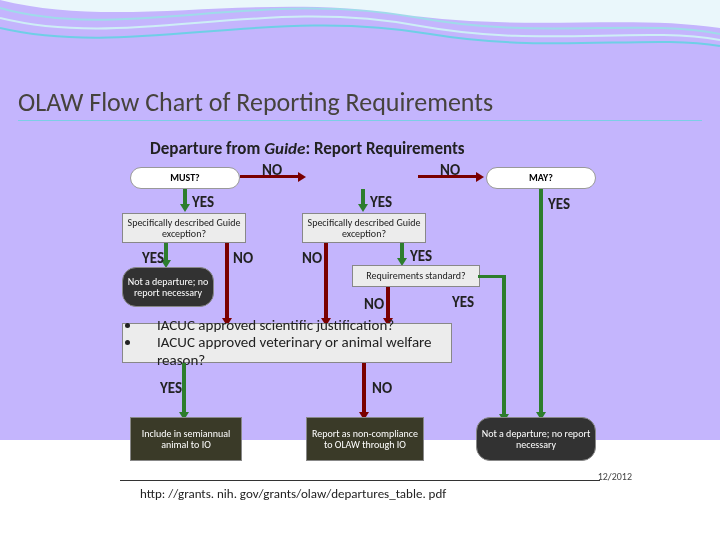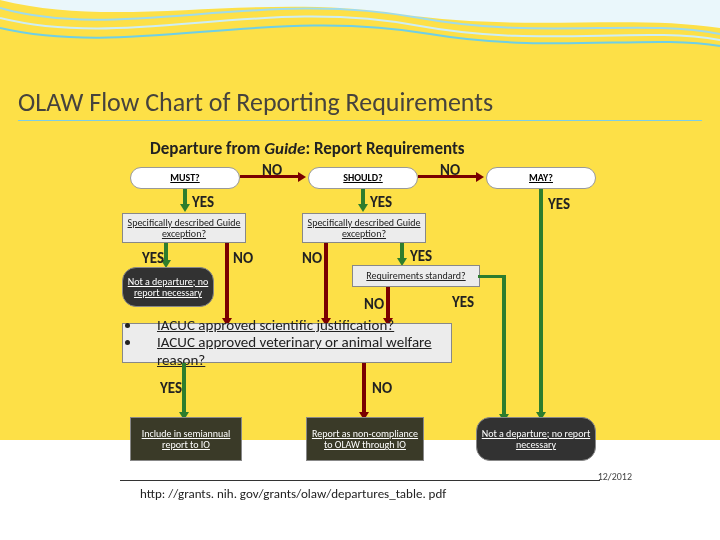--- a/index.html
+++ b/index.html
@@ -1,26 +1,26 @@
 <!DOCTYPE html>
 <html><head>
 <meta charset="utf-8">
 <style>
   * { box-sizing: border-box; margin: 0; padding: 0; }
   html, body { width: 720px; height: 540px; font-family: Calibri, Arial, sans-serif; background: #fff; overflow: hidden; }
-  .slide { position: relative; width: 720px; height: 440px; background: #fde047; }
+  .slide { position: relative; width: 720px; height: 440px; background: #c4b5fd; }
   .wave-deco { position: absolute; top: 0; left: 0; width: 720px; height: 70px; pointer-events: none; }
   .title { position: absolute; left: 18px; top: 86px; font-size: 26px; color: #46433d; font-weight: 400; }
   .underline { position: absolute; left: 18px; top: 120px; width: 684px; height: 1px; background: #7ccee6; }
   .diagram-title { position: absolute; left: 150px; top: 138px; font-size: 17px; font-weight: 700; color: #222; }
   .diagram-title .guide { font-style: italic; }
   .chart { position: absolute; left: 80px; top: 155px; width: 560px; height: 320px; }
   
   
-  .node { position: absolute; font-size: 10px; text-align: center; display: flex; align-items: center; justify-content: center; padding: 2px 4px; line-height: 1.15; text-decoration: underline; }
+  .node { position: absolute; font-size: 10px; text-align: center; display: flex; align-items: center; justify-content: center; padding: 2px 4px; line-height: 1.15; }
   .pill { border: 1px solid #999; border-radius: 14px; background: #fff; font-weight: 700; height: 22px; }
   .rect { border: 1px solid #888; background: #e5e5e5; }
   .rect-dark { background: #323232; color: #fff; border-radius: 14px; }
   .rect-light { background: #ececec; color: #222; }
   .rect-olive { background: #3a3a28; color: #fff; }
   .bullets { text-align: left; justify-content: flex-start; padding-left: 8px; }
   .bullets li { margin-left: 10px; font-size: 15px; padding-left: 16px; }
   
   
   .arrow { position: absolute; }
@@ -52,21 +52,20 @@
   <div class="title">OLAW Flow Chart of Reporting Requirements</div>
   <div class="underline"></div>
 
   <div class="diagram-title">
     <span>Departure from </span><span class="guide">Guide</span><span>: Report Requirements</span>
   </div>
 
   <div class="chart">
 
     <div class="node pill" style="left:50px; top:12px; width:110px;">MUST?</div>
-    <div class="node pill" style="left:228px; top:12px; width:110px;">SHOULD?</div>
     <div class="node pill" style="left:406px; top:12px; width:110px;">MAY?</div>
 
     <div class="arrow" style="left:160px; top:20px;">
       <div class="shaft" style="left:0; top:0; width:58px; height:3px;"></div>
       <div class="head right" style="left:58px; top:-3.5px;"></div>
     </div>
     <div class="label" style="left:182px; top:6px;">NO</div>
     <div class="arrow" style="left:338px; top:20px;">
       <div class="shaft" style="left:0; top:0; width:58px; height:3px;"></div>
       <div class="head right" style="left:58px; top:-3.5px;"></div>
@@ -145,21 +144,21 @@
       <div class="head down" style="left:-3px; top:49px;"></div>
     </div>
     <div class="label" style="left:80px; top:224px;">YES</div>
 
     <div class="arrow" style="left:282px; top:208px;">
       <div class="shaft" style="left:0; top:0; width:4px; height:50px;"></div>
       <div class="head down" style="left:-3px; top:49px;"></div>
     </div>
     <div class="label" style="left:292px; top:224px;">NO</div>
 
-    <div class="node rect rect-olive" style="left:50px; top:262px; width:112px; height:44px;">Include in semiannual report to IO</div>
+    <div class="node rect rect-olive" style="left:50px; top:262px; width:112px; height:44px;">Include in semiannual animal to IO</div>
     <div class="node rect rect-olive" style="left:226px; top:262px; width:118px; height:44px;">Report as non-compliance to OLAW through IO</div>
     <div class="node rect rect-dark" style="left:396px; top:262px; width:120px; height:44px;">Not a departure; no report necessary</div>
 
   </div>
 
   <div class="date-stamp">12/2012</div>
   <div class="footer-line"></div>
   <div class="footer-url">http: //grants. nih. gov/grants/olaw/departures_table. pdf</div>
 
 </div>

